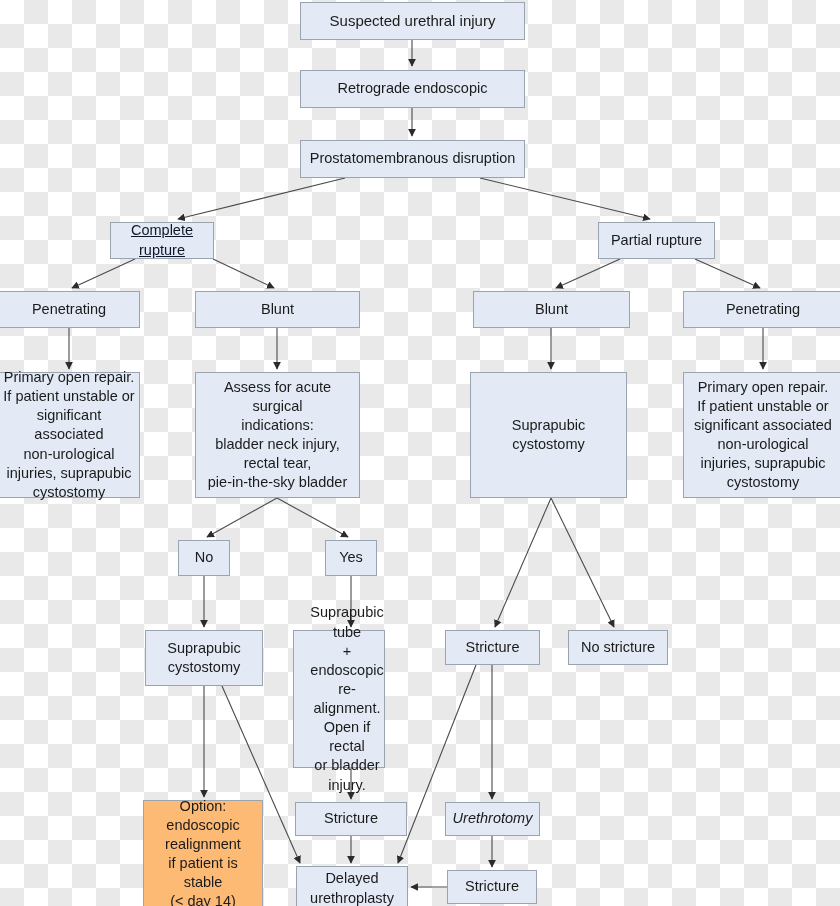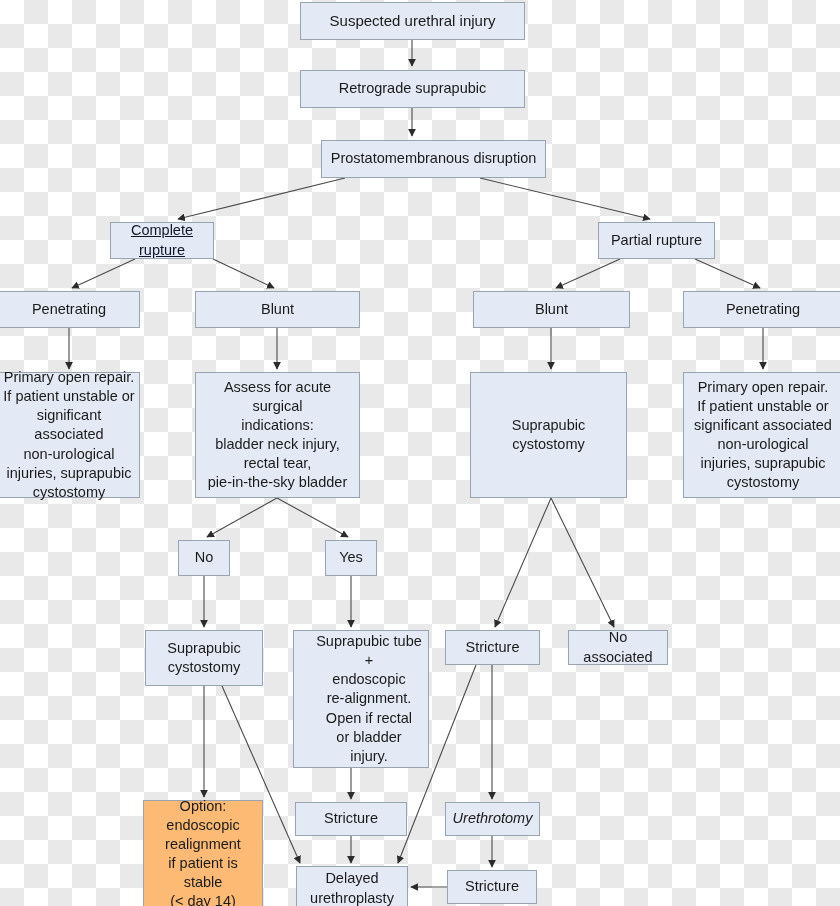--- a/index.html
+++ b/index.html
@@ -97,22 +97,22 @@
       <line x1="351" y1="768" x2="351" y2="799"></line>
       <line x1="492" y1="665" x2="492" y2="799"></line>
       <line x1="476" y1="665" x2="398" y2="863"></line>
       <line x1="351" y1="836" x2="351" y2="863"></line>
       <line x1="492" y1="836" x2="492" y2="867"></line>
       <line x1="447" y1="887" x2="411" y2="887"></line>
     </g>
   </svg>
 
 <div class="node bold" style="left: 300px; top: 2px; width: 225px; height: 38px; background: rgb(227, 234, 245); border-color: rgb(154, 163, 176); color: rgb(27, 27, 27);">Suspected urethral injury</div>
-    <div class="node" style="left: 300px; top: 70px; width: 225px; height: 38px; background: rgb(227, 234, 245); border-color: rgb(154, 163, 176); color: rgb(27, 27, 27);">Retrograde suprapubic</div>
-    <div class="node" style="left: 300px; top: 140px; width: 225px; height: 38px; background: rgb(227, 234, 245); border-color: rgb(154, 163, 176); color: rgb(27, 27, 27); margin-left: 21px;">Prostatomembranous disruption</div>
+    <div class="node" style="left: 300px; top: 70px; width: 225px; height: 38px; background: rgb(227, 234, 245); border-color: rgb(154, 163, 176); color: rgb(27, 27, 27);">Retrograde endoscopic</div>
+    <div class="node" style="left: 300px; top: 140px; width: 225px; height: 38px; background: rgb(227, 234, 245); border-color: rgb(154, 163, 176); color: rgb(27, 27, 27);">Prostatomembranous disruption</div>
     <div class="node" style="left: 110px; top: 222px; width: 104px; height: 37px; background: rgb(227, 234, 245); border-color: rgb(154, 163, 176); color: #0f172a; text-decoration: underline;">Complete rupture</div>
     <div class="node" style="left: 598px; top: 222px; width: 117px; height: 37px; background: rgb(227, 234, 245); border-color: rgb(154, 163, 176); color: rgb(27, 27, 27);">Partial rupture</div>
     <div class="node" style="left: -2px; top: 291px; width: 142px; height: 37px; background: rgb(227, 234, 245); border-color: rgb(154, 163, 176); color: rgb(27, 27, 27);">Penetrating</div>
     <div class="node" style="left: 195px; top: 291px; width: 165px; height: 37px; background: rgb(227, 234, 245); border-color: rgb(154, 163, 176); color: rgb(27, 27, 27);">Blunt</div>
     <div class="node" style="left: 473px; top: 291px; width: 157px; height: 37px; background: rgb(227, 234, 245); border-color: rgb(154, 163, 176); color: rgb(27, 27, 27);">Blunt</div>
     <div class="node" style="left: 683px; top: 291px; width: 160px; height: 37px; background: rgb(227, 234, 245); border-color: rgb(154, 163, 176); color: rgb(27, 27, 27);">Penetrating</div>
     <div class="node" style="left: -2px; top: 372px; width: 142px; height: 126px; background: rgb(227, 234, 245); border-color: rgb(154, 163, 176); color: rgb(27, 27, 27);">Primary open repair.
 If patient unstable or
 significant associated
 non-urological
@@ -128,29 +128,29 @@
     <div class="node" style="left: 683px; top: 372px; width: 160px; height: 126px; background: rgb(227, 234, 245); border-color: rgb(154, 163, 176); color: rgb(27, 27, 27);">Primary open repair.
 If patient unstable or
 significant associated
 non-urological
 injuries, suprapubic
 cystostomy</div>
     <div class="node" style="left: 178px; top: 540px; width: 52px; height: 36px; background: rgb(227, 234, 245); border-color: rgb(154, 163, 176); color: rgb(27, 27, 27);">No</div>
     <div class="node" style="left: 325px; top: 540px; width: 52px; height: 36px; background: rgb(227, 234, 245); border-color: rgb(154, 163, 176); color: rgb(27, 27, 27);">Yes</div>
     <div class="node" style="left: 145px; top: 630px; width: 118px; height: 56px; background: rgb(227, 234, 245); border-color: rgb(154, 163, 176); color: rgb(27, 27, 27);">Suprapubic
 cystostomy</div>
-    <div class="node" style="left: 293px; top: 630px; width: 136px; height: 138px; background: rgb(227, 234, 245); border-color: rgb(154, 163, 176); color: rgb(27, 27, 27); padding-left: 20px;">Suprapubic tube
+    <div class="node" style="left: 293px; top: 630px; width: 92px; height: 138px; background: rgb(227, 234, 245); border-color: rgb(154, 163, 176); color: rgb(27, 27, 27); padding-left: 20px;">Suprapubic tube
 +
 endoscopic
 re-alignment.
 Open if rectal
 or bladder
 injury.</div>
     <div class="node" style="left: 445px; top: 630px; width: 95px; height: 35px; background: rgb(227, 234, 245); border-color: rgb(154, 163, 176); color: rgb(27, 27, 27);">Stricture</div>
-    <div class="node" style="left: 568px; top: 630px; width: 100px; height: 35px; background: rgb(227, 234, 245); border-color: rgb(154, 163, 176); color: rgb(27, 27, 27);">No associated</div>
+    <div class="node" style="left: 568px; top: 630px; width: 100px; height: 35px; background: rgb(227, 234, 245); border-color: rgb(154, 163, 176); color: rgb(27, 27, 27);">No stricture</div>
     <div class="node" style="left: 143px; top: 800px; width: 120px; height: 108px; background: #fdba74; border-color: rgb(154, 163, 176); color: rgb(27, 27, 27);">Option:
 endoscopic
 realignment
 if patient is
 stable
 (&lt; day 14)</div>
     <div class="node" style="left: 295px; top: 802px; width: 112px; height: 34px; background: rgb(227, 234, 245); border-color: rgb(154, 163, 176); color: rgb(27, 27, 27);">Stricture</div>
     <div class="node" style="left: 445px; top: 802px; width: 95px; height: 34px; background: rgb(227, 234, 245); border-color: rgb(154, 163, 176); color: rgb(27, 27, 27); font-style: italic;">Urethrotomy</div>
     <div class="node" style="left: 296px; top: 866px; width: 112px; height: 45px; background: rgb(227, 234, 245); border-color: rgb(154, 163, 176); color: rgb(27, 27, 27);">Delayed
 urethroplasty</div>

